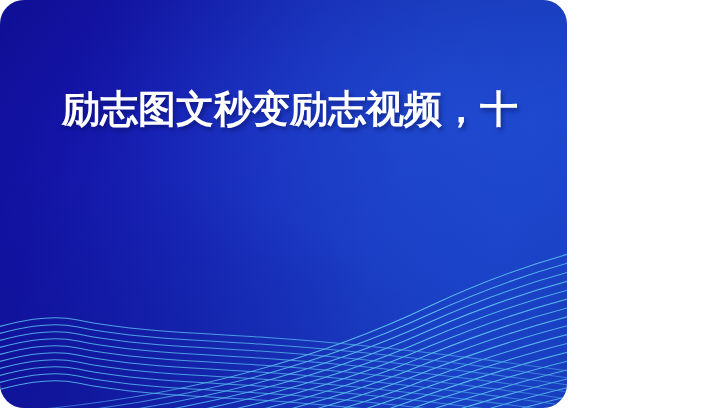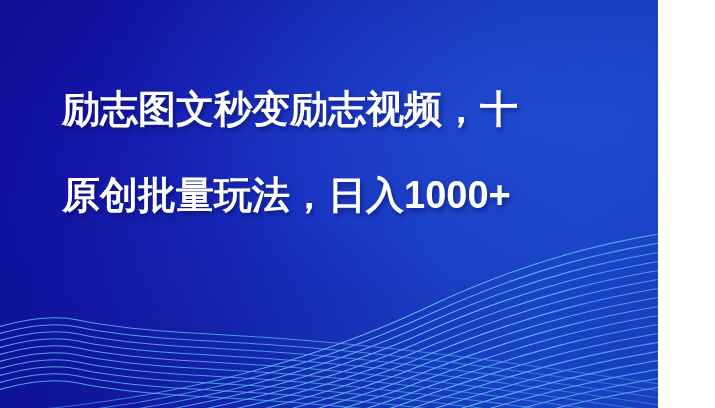--- a/index.html
+++ b/index.html
@@ -2,24 +2,25 @@
 <html><head>
 <meta charset="utf-8">
 <style>
   html, body {
     margin: 0;
     padding: 0;
     background: #ffffff;
   }
   #banner {
     position: relative;
-    width: 658px;
+    width: 567px;
     height: 408px;
     overflow: hidden;
     font-family: "Liberation Sans", "DejaVu Sans", sans-serif;
+    border-radius: 24px;
   }
   
   .bg-base {
     position: absolute;
     inset: 0;
     background: linear-gradient(105deg,
         #10109a 0%,
         #1414a6 14%,
         #1722b4 30%,
         #1a33c0 48%,
@@ -119,16 +120,15 @@
         <path d="M -20,146 C 20,134 50,128 78,134 C 120,143 170,146 260,151 C 400,160 560,183 735,209"></path>
         <path d="M -20,153 C 20,141 50,135 78,141 C 120,150 170,153 260,158 C 400,167 560,190 735,216"></path>
         <path d="M -20,160 C 20,148 50,142 78,148 C 120,157 170,160 260,165 C 400,174 560,197 735,223"></path>
         <path d="M -20,167 C 20,155 50,149 78,155 C 120,164 170,167 260,172 C 400,181 560,204 735,230"></path>
       </g>
     </g>
   </svg>
 
   <div class="headline">
     <span class="tline">励志图文秒变励志视频，十</span>
-    <span class="tline">原创批量玩法，日入1000+</span>
   </div>
 
 </div>
 
 </body></html>

